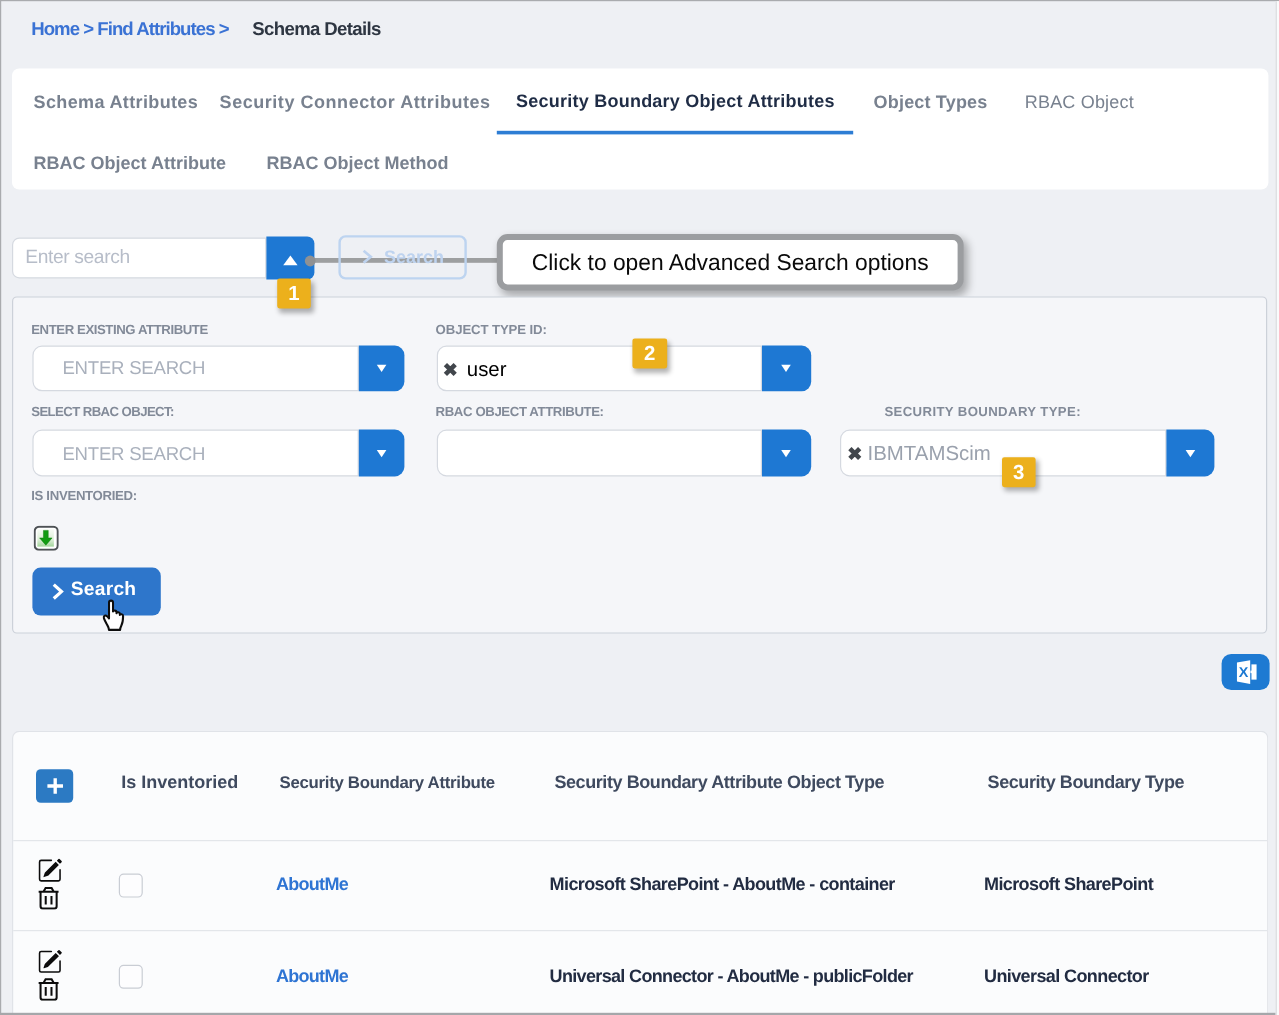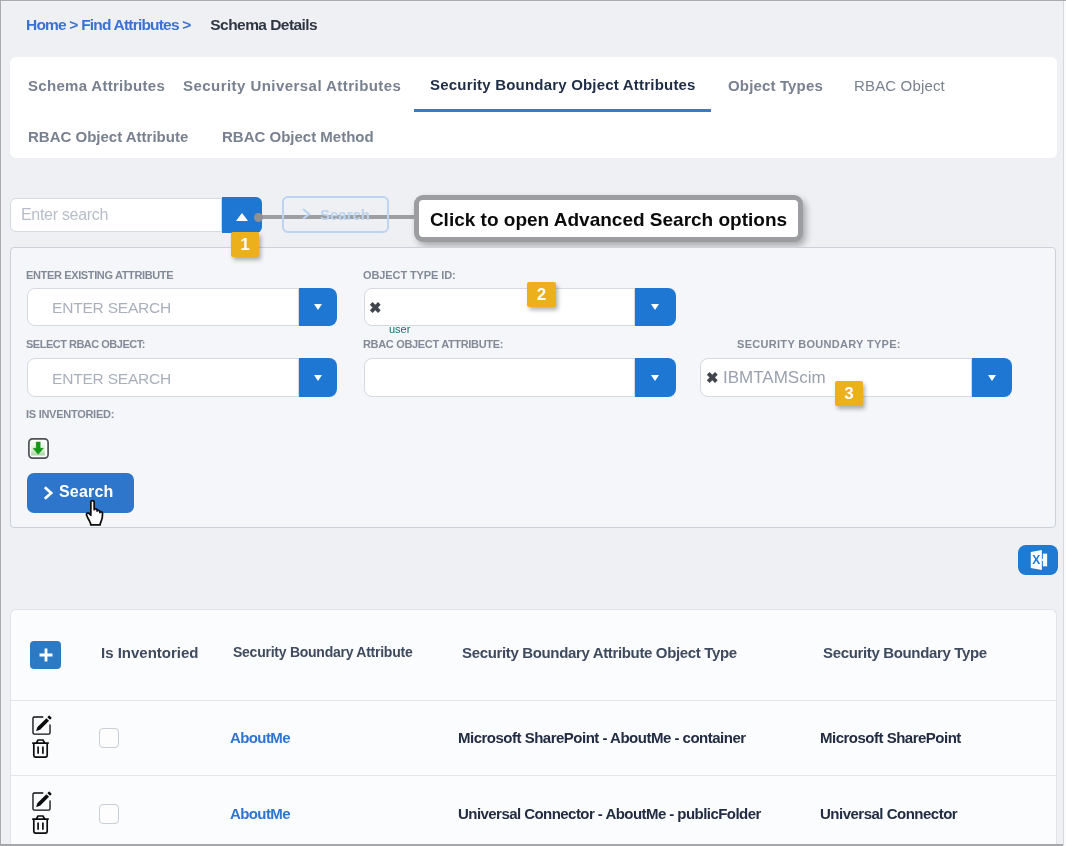--- a/index.html
+++ b/index.html
@@ -18,21 +18,21 @@
 
   <div class="abs" style="left:0;top:0;width:1066px;height:1px;background:#a9abae;"></div>
   <div class="abs" style="left:0;top:0;width:1px;height:846px;background:#a9abae;"></div>
   <div class="abs" style="left:0;top:844px;width:1066px;height:2px;background:#a5a7aa;z-index:12;"></div>
   <div class="abs" style="left:1063px;top:1px;width:3px;height:845px;background:#fafbfc;border-left:1px solid #d7d9dd;z-index:12;"></div>
 
   <div class="abs" style="left:26px;top:16px;font-size:15.5px;font-weight:600;color:#3a72d4;letter-spacing:-0.8px;">Home &gt; Find Attributes &gt;<span style="color:#2e3642;font-weight:700;letter-spacing:-0.55px;margin-left:16px;"> Schema Details</span></div>
 
   <div class="abs" style="left:10px;top:57px;width:1047px;height:101px;background:#ffffff;border-radius:6px;"></div>
   <div class="abs tabtxt" style="left:28px;top:77px;font-size:15px;font-weight:600;color:#78818f;letter-spacing:0.3px;">Schema Attributes</div>
-  <div class="abs tabtxt" style="left:183px;top:77px;font-size:15px;font-weight:600;color:#78818f;letter-spacing:0.45px;">Security Universal Attributes</div>
+  <div class="abs tabtxt" style="left:183px;top:77px;font-size:15px;font-weight:600;color:#78818f;letter-spacing:0.45px;">Security Connector Attributes</div>
   <div class="abs tabtxt" style="left:430px;top:76px;font-size:15px;font-weight:700;color:#1f2c45;letter-spacing:0.2px;">Security Boundary Object Attributes</div>
   <div class="abs tabtxt" style="left:728px;top:77px;font-size:15px;font-weight:600;color:#78818f;letter-spacing:0.15px;">Object Types</div>
   <div class="abs tabtxt" style="left:854px;top:77px;font-size:15px;font-weight:400;color:#78818f;letter-spacing:0.15px;">RBAC Object</div>
   <div class="abs" style="left:414px;top:109px;width:297px;height:3px;background:#2d7dd4;"></div>
   <div class="abs tabtxt" style="left:28px;top:128px;font-size:15px;font-weight:600;color:#78818f;">RBAC Object Attribute</div>
   <div class="abs tabtxt" style="left:222px;top:128px;font-size:15px;font-weight:600;color:#78818f;">RBAC Object Method</div>
 
   <div class="abs inp" style="left:10px;top:198px;width:212px;height:34px;border-radius:6px 0 0 6px;"></div>
   <div class="abs" style="left:21px;top:206px;font-size:16px;color:#b7bdc9;letter-spacing:-0.3px;">Enter search</div>
   <div class="abs ddbtn" style="left:222px;top:197px;width:40px;height:36px;border-radius:0 6px 6px 0;"></div>
@@ -41,37 +41,37 @@
   <div class="abs" style="left:258px;top:214.5px;width:157px;height:4.6px;background:#9d9fa0;"></div>
   <div class="abs" style="left:254px;top:213px;width:9px;height:9px;border-radius:50%;background:#8f9193;"></div>
 
   <div class="abs" style="left:282px;top:196px;width:107px;height:37px;border:2px solid #bdd4f0;border-radius:6px;"></div>
   <svg class="abs" style="left:301px;top:207px;" width="10" height="14" viewBox="0 0 10 14">
     <polyline points="2,2 8,7 2,12" fill="none" stroke="#bed3ef" stroke-width="2.2"></polyline>
   </svg>
   <div class="abs" style="left:320px;top:206px;font-size:15px;font-weight:700;color:#bed3ef;">Search</div>
 
   <div class="abs" style="left:414px;top:195px;width:389px;height:47px;background:#fff;border:5px solid #9b9da0;border-radius:9px;box-shadow:3px 4px 7px rgba(0,0,0,.30);"></div>
-  <div class="abs" style="left:414px;top:209px;width:389px;text-align:center;font-size:19px;color:#0a0a0a;font-weight:bold;">Click to open Advanced Search options</div>
+  <div class="abs" style="left:414px;top:209px;width:389px;text-align:center;font-size:19px;color:#0a0a0a;">Click to open Advanced Search options</div>
 
   <div class="abs badge" style="left:231px;top:232px;width:28px;height:25px;line-height:25px;">1</div>
 
   <div class="abs" style="left:10px;top:247px;width:1046px;height:281px;background:#f5f6f9;border:1px solid #ccd1d9;border-radius:4px;"></div>
 
   <div class="abs lbl" style="left:26px;top:269px;letter-spacing:-0.36px;">ENTER EXISTING ATTRIBUTE</div>
   <div class="abs lbl" style="left:363px;top:269px;letter-spacing:-0.1px;">OBJECT TYPE ID:</div>
 
   <div class="abs inp" style="left:27px;top:288px;width:272px;height:38px;border-radius:8px 0 0 8px;"></div>
   <div class="abs" style="left:52px;top:299px;font-size:15.5px;color:#a9b0bc;letter-spacing:-0.2px;">ENTER SEARCH</div>
   <div class="abs ddbtn" style="left:299px;top:288px;width:38px;height:38px;border-radius:0 8px 8px 0;"></div>
   <div class="abs caret-dn" style="left:313.5px;top:304px;"></div>
 
   <div class="abs inp" style="left:364px;top:288px;width:271px;height:38px;border-radius:8px 0 0 8px;"></div>
   <div class="abs" style="left:369px;top:299px;font-size:15px;font-weight:700;color:#41464c;">✖</div>
-  <div class="abs" style="left:389px;top:298px;font-size:11px;color:#0f766e;margin-top:25px;">user</div>
+  <div class="abs" style="left:389px;top:298px;font-size:17px;color:#000000;">user</div>
   <div class="abs ddbtn" style="left:635px;top:288px;width:41px;height:38px;border-radius:0 8px 8px 0;"></div>
   <div class="abs caret-dn" style="left:651px;top:304px;"></div>
   <div class="abs badge" style="left:527px;top:282px;width:29px;height:25px;line-height:25px;">2</div>
 
   <div class="abs lbl" style="left:26px;top:338px;letter-spacing:-0.5px;">SELECT RBAC OBJECT:</div>
   <div class="abs lbl" style="left:363px;top:338px;letter-spacing:-0.33px;">RBAC OBJECT ATTRIBUTE:</div>
   <div class="abs lbl" style="left:737px;top:338px;letter-spacing:0.3px;">SECURITY BOUNDARY TYPE:</div>
 
   <div class="abs inp" style="left:27px;top:358px;width:272px;height:39px;border-radius:8px 0 0 8px;"></div>
   <div class="abs" style="left:52px;top:370px;font-size:15.5px;color:#a9b0bc;letter-spacing:-0.2px;">ENTER SEARCH</div>

